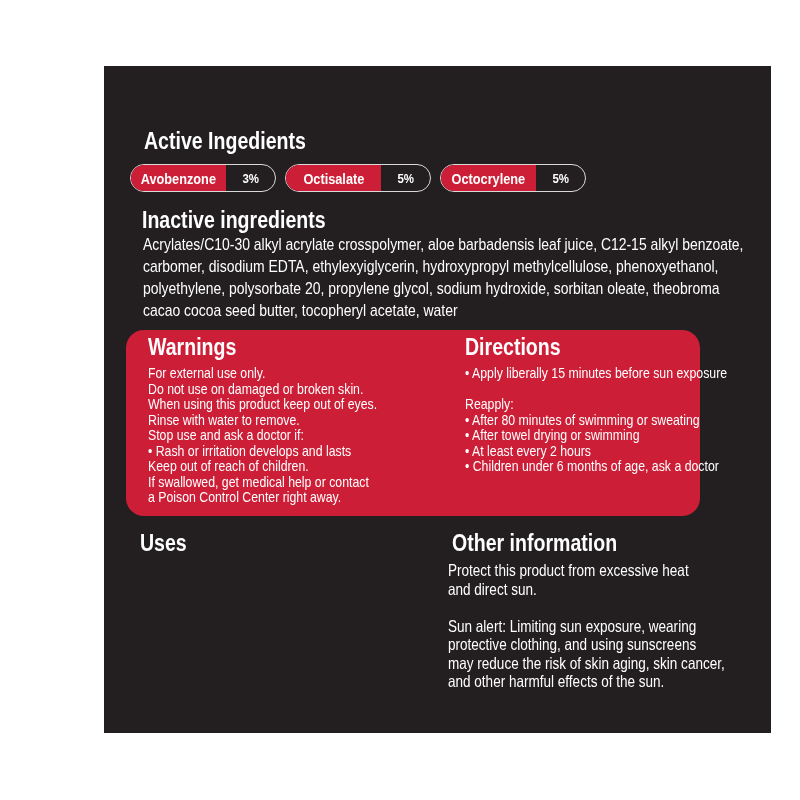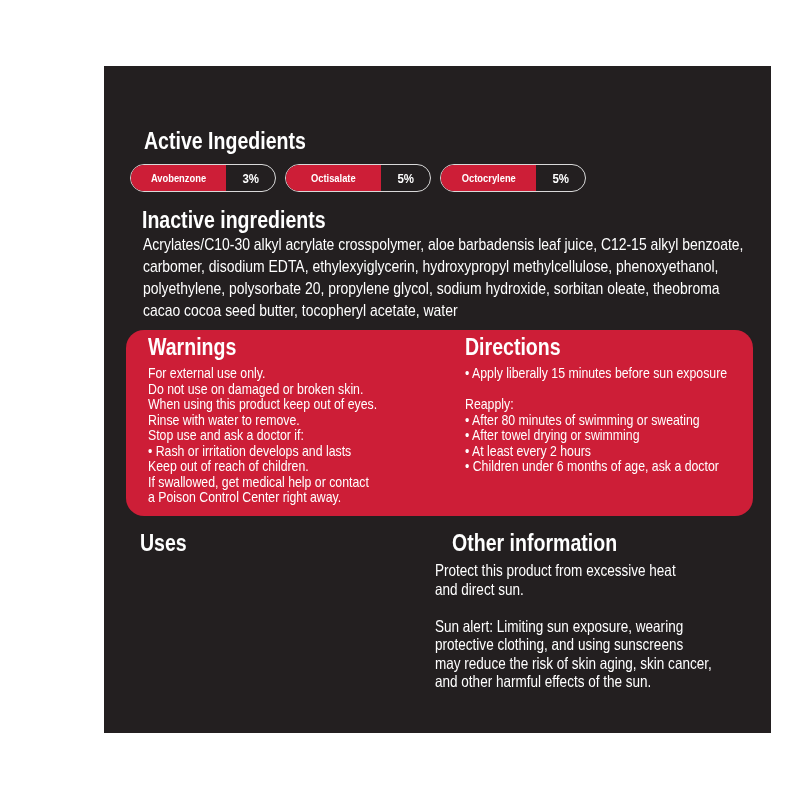--- a/index.html
+++ b/index.html
@@ -24,48 +24,48 @@
   
   .pills { position:absolute; left:26px; top:98px; display:flex; gap:9px; }
   .pill {
     width:146px; height:28px; box-sizing:border-box;
     border:1px solid var(--pill_border); border-radius:14px;
     display:flex; overflow:hidden; align-items:stretch;
   }
   .pill-name {
     flex:0 0 95px; background:var(--red);
     display:flex; align-items:center; justify-content:center;
-    font-weight:bold; font-size:11px;
+    font-weight:bold; font-size:15px;
   }
   .pill-pct {
     flex:1 1 auto;
     display:flex; align-items:center; justify-content:center;
     font-weight:bold; font-size:13.5px;
   }
   .cond-c { transform:scaleX(0.85); transform-origin:center; white-space:nowrap; display:inline-block; }
   
   .ai-h   { left:40px;  top:63px; }
   .ii-h   { left:38px;  top:142px; }
   .ii-body{ position:absolute; left:39px; top:168px; }
   .ii-body .line { font-size:17px; line-height:22px; min-height:22px; }
   .redbox {
-    position:absolute; left:22px; top:264px; width:627px; height:186px;
+    position:absolute; left:22px; top:264px; width:574px; height:186px;
     background:var(--red); border-radius:18px;
   }
   .col { position:absolute; top:6px; }
   .warn-col { left:22px; }
   .dir-col  { left:339px; }
   .sub { position:static; font-size:23px; line-height:22px; margin:0 0 7px 0; font-weight:bold;
          white-space:nowrap; transform:scaleX(0.85); transform-origin:0 0; }
   .warn-body .line, .dir-body .line { font-size:15px; line-height:15.5px; min-height:15.5px; }
   .uses-h  { left:36px;  top:465px; }
   .uses-body { position:absolute; left:36px; top:490px; }
   .uses-body .line { font-size:18px; line-height:20.5px; min-height:20.5px; }
   .other-h { left:348px; top:465px; }
-  .other-body { position:absolute; left:331px; top:495px; }
+  .other-body { position:absolute; left:344px; top:495px; }
   .other-body .line { font-size:16.5px; line-height:18.5px; min-height:18.5px; }
 </style>
 </head>
 <body>
 
 <div class="panel">
 
   <div class="h ai-h">Active Ingedients</div>
 
   <div class="pills">

